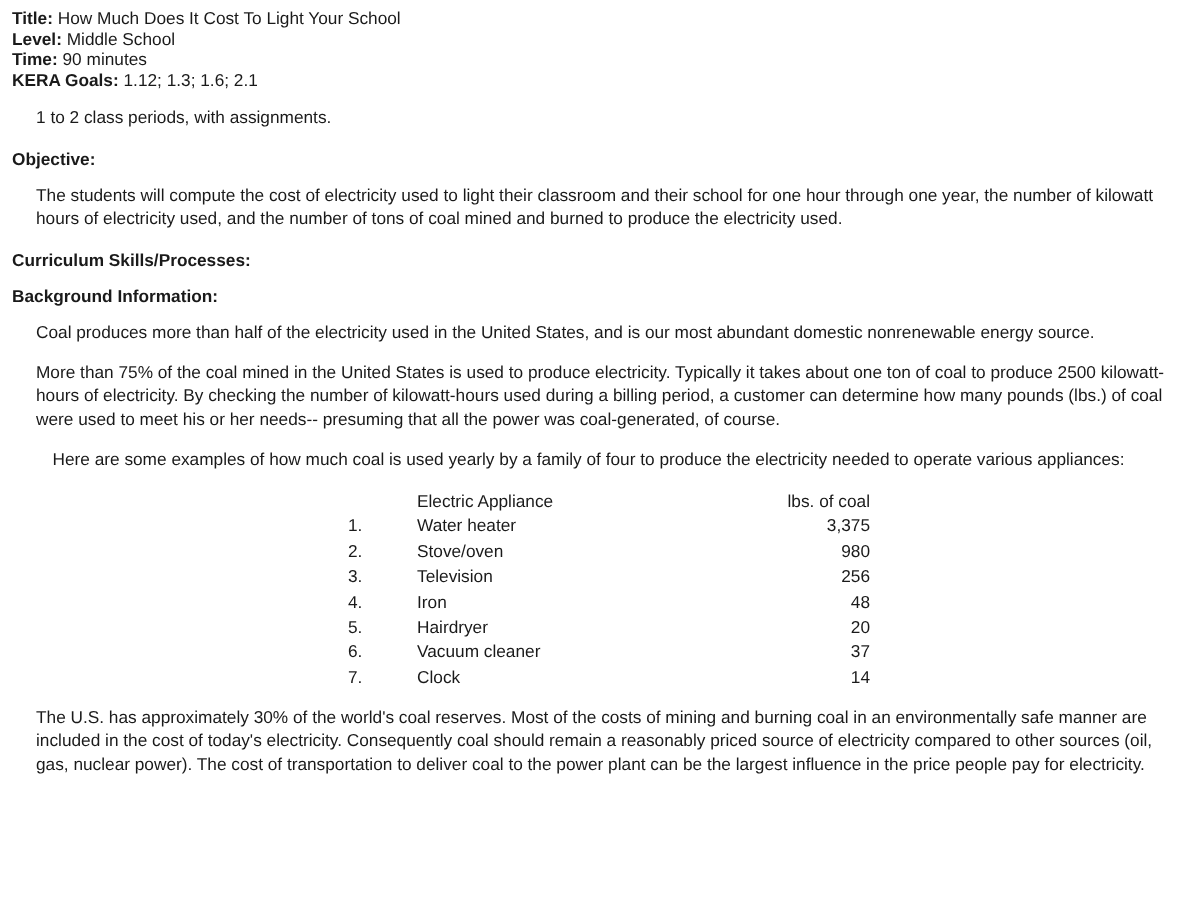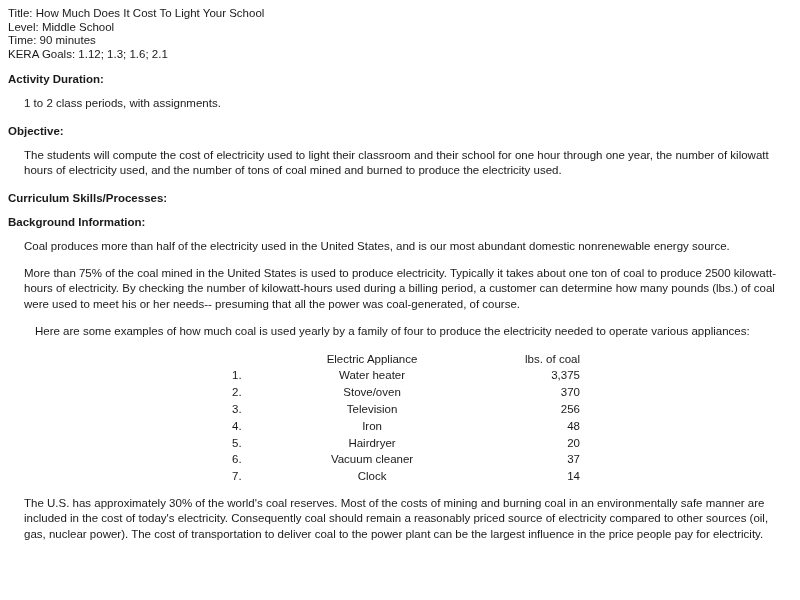--- a/index.html
+++ b/index.html
@@ -28,21 +28,21 @@
   
   .meta-block {
     margin: 0 0 11px 0;
   }
   .meta-line {
     font-size: 11.5px;
     line-height: 13.6px;
     white-space: nowrap;
   }
   .meta-label {
-    font-weight: normal;
+    font-weight: bold;
   }
   .meta-value {
     font-weight: normal;
   }
 
   
   .section-heading {
     font-size: 11.5px;
     font-weight: bold;
     line-height: 14px;
@@ -82,21 +82,21 @@
     padding: 0;
     font-weight: normal;
     vertical-align: top;
   }
   .col-num {
     width: 46px;
     text-align: left;
     white-space: nowrap;
   }
   .col-name {
-    text-align: center;
+    text-align: left;
     white-space: nowrap;
   }
   .col-val {
     text-align: right;
     white-space: nowrap;
     padding-right: 1px;
   }
   thead th.col-name,
   thead th.col-val {
     font-weight: normal;
@@ -124,21 +124,20 @@
       <span class="meta-value">90 minutes</span>
     </div>
 
     <div class="meta-line">
       <span class="meta-label">KERA Goals:</span>
       <span class="meta-value">1.12; 1.3; 1.6; 2.1</span>
     </div>
 
   </div>
 
-  <div class="section-heading">Activity Duration:</div>
   <p class="para">1 to 2 class periods, with assignments.</p>
 
   <div class="section-heading">Objective:</div>
   <p class="para">The students will compute the cost of electricity used to light their classroom and their school for one hour through one year, the number of kilowatt hours of electricity used, and the number of tons of coal mined and burned to produce the electricity used.</p>
 
   <div class="section-heading">Curriculum Skills/Processes:</div>
 
   <div class="section-heading">Background Information:</div>
   <p class="para">Coal produces more than half of the electricity used in the United States, and is our most abundant domestic nonrenewable energy source.</p>
   <p class="para">More than 75% of the coal mined in the United States is used to produce electricity.  Typically it takes about one ton of coal to produce 2500 kilowatt-hours of electricity.  By checking the number of kilowatt-hours used during a billing period, a customer can determine how many pounds (lbs.) of coal were used to meet his or her needs-- presuming that all the power was coal-generated, of course.</p>
@@ -155,21 +154,21 @@
       </thead>
       <tbody>
         <tr>
           <td class="col-num">1.</td>
           <td class="col-name">Water heater</td>
           <td class="col-val">3,375</td>
         </tr>
         <tr>
           <td class="col-num">2.</td>
           <td class="col-name">Stove/oven</td>
-          <td class="col-val">370</td>
+          <td class="col-val">980</td>
         </tr>
         <tr>
           <td class="col-num">3.</td>
           <td class="col-name">Television</td>
           <td class="col-val">256</td>
         </tr>
         <tr>
           <td class="col-num">4.</td>
           <td class="col-name">Iron</td>
           <td class="col-val">48</td>

